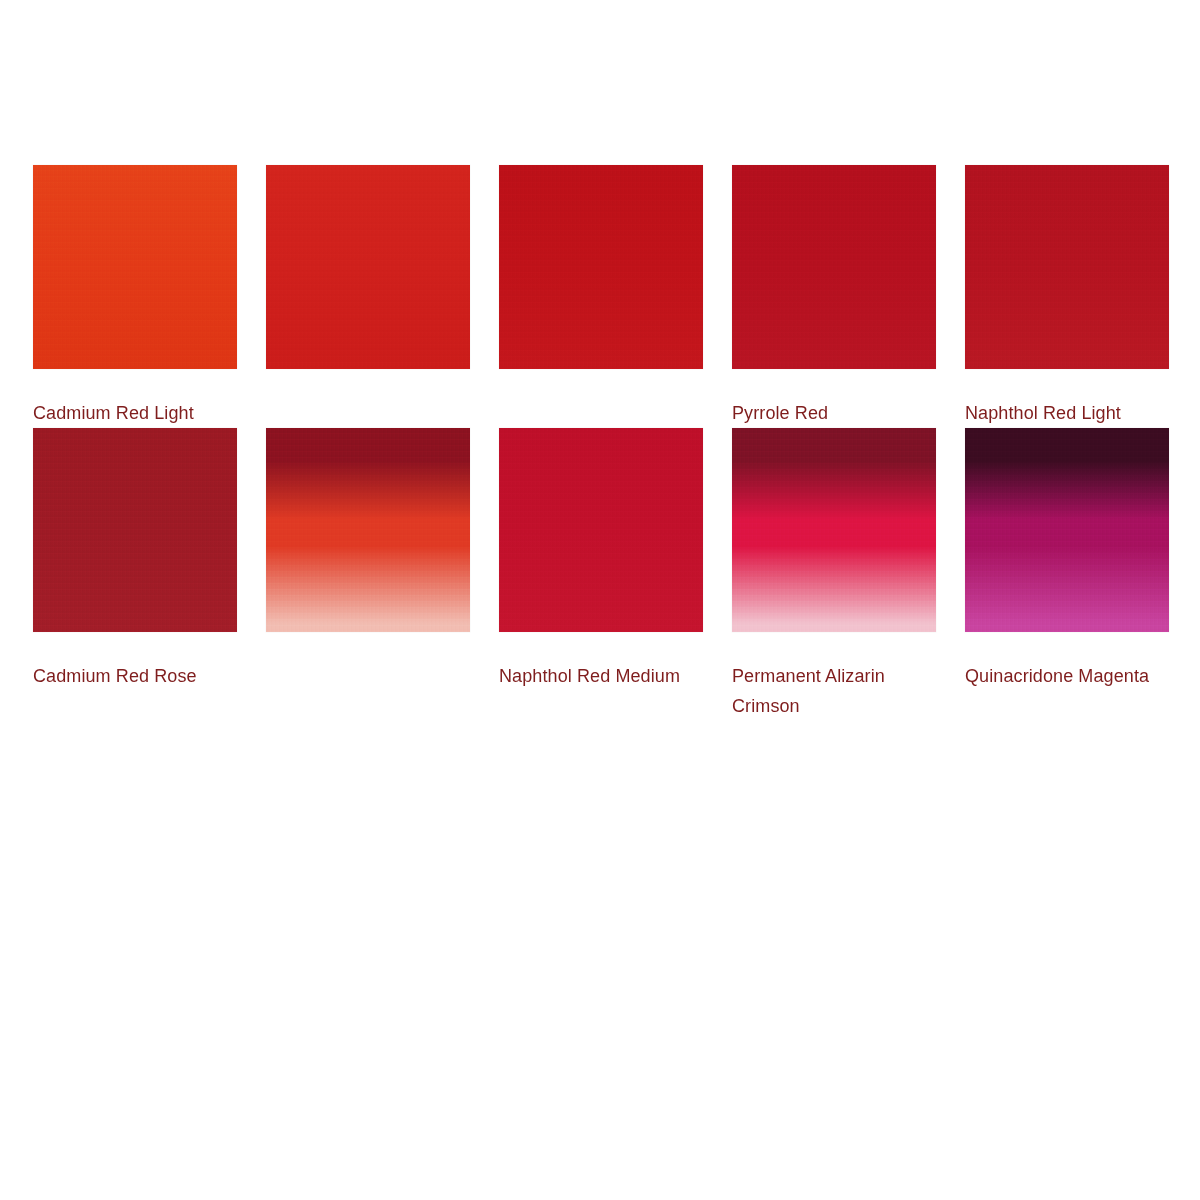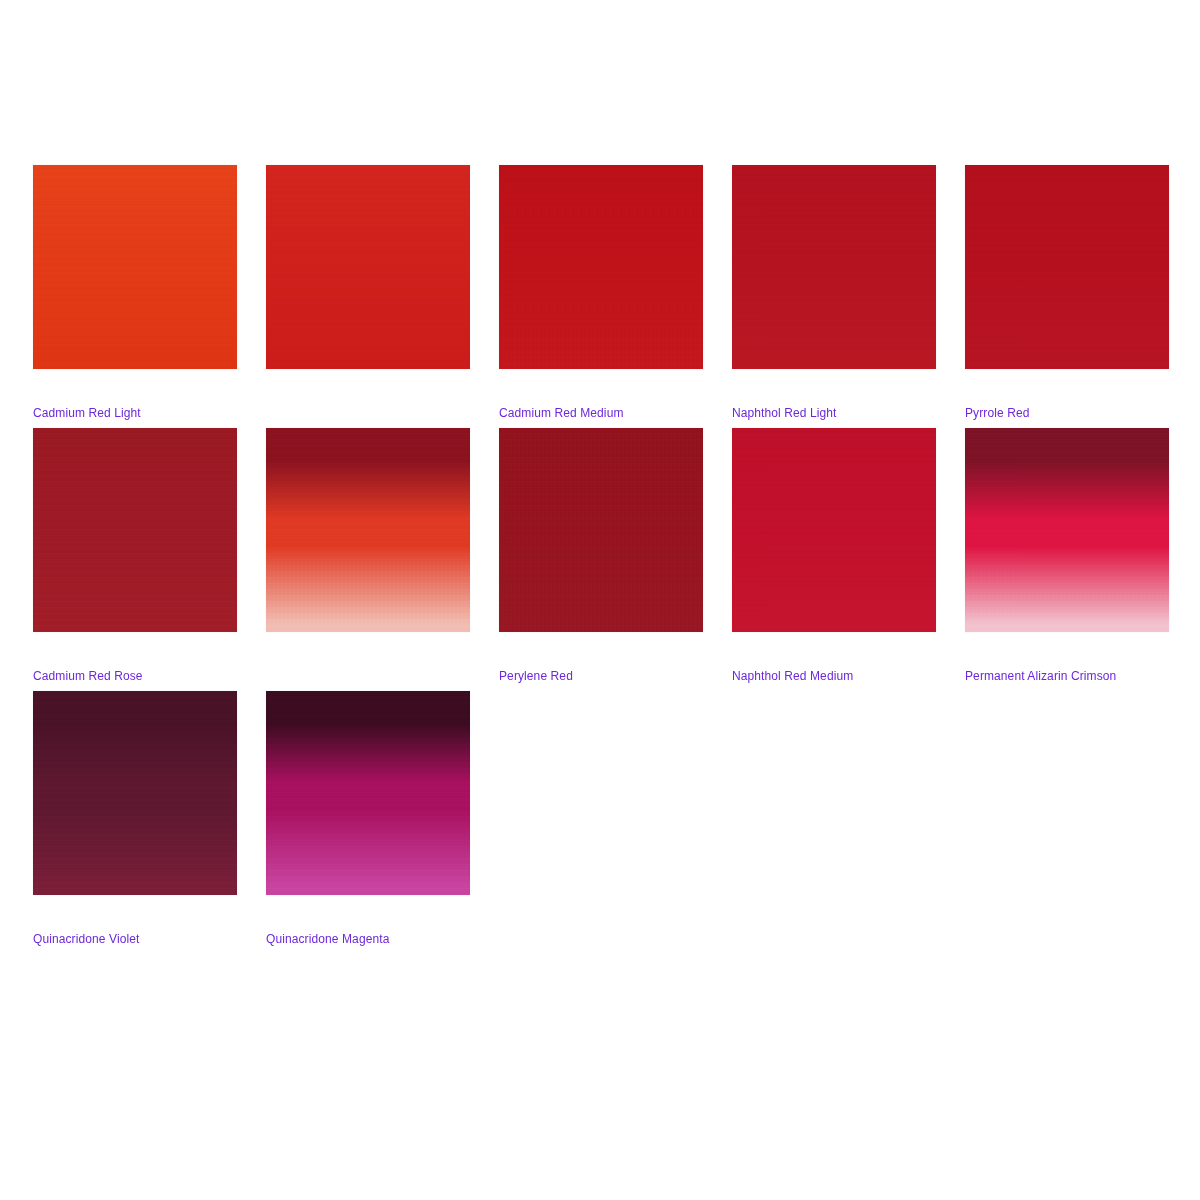--- a/index.html
+++ b/index.html
@@ -73,23 +73,23 @@
         rgba(0,0,0,0.025) 3px,
         rgba(0,0,0,0.0) 3px,
         rgba(0,0,0,0.0) 6px
       );
     mix-blend-mode: overlay;
     opacity: 0.55;
   }
 
   .swatch-label {
     margin-top: 29px;
-    font-size: 12px;
+    font-size: 18px;
     line-height: 30px;
-    color: #6d28d9;
+    color: #7f1d1d;
     letter-spacing: 0.1px;
     font-weight: 400;
     white-space: pre-line;
     max-width: 200px;
   }
 
   .row-3 .swatch-label { }
 </style>
 </head>
 <body>
@@ -98,51 +98,42 @@
   <div class="swatch-grid" id="swatch-grid">
       <div class="swatch-cell row-1">
         <div class="swatch-chip" style="background: linear-gradient(rgb(230, 66, 25) 0%, rgb(227, 58, 23) 50%, rgb(222, 53, 20) 100%);"></div>
         <div class="swatch-label">Cadmium Red Light</div>
       </div>
       <div class="swatch-cell row-1">
         <div class="swatch-chip" style="background: linear-gradient(rgb(211, 36, 29) 0%, rgb(208, 32, 28) 50%, rgb(203, 28, 26) 100%);"></div>
       </div>
       <div class="swatch-cell row-1">
         <div class="swatch-chip" style="background: linear-gradient(rgb(188, 16, 24) 0%, rgb(192, 18, 25) 50%, rgb(196, 22, 28) 100%);"></div>
-        <div class="swatch-label">Cadmium Red Medium</div>
+      </div>
+      <div class="swatch-cell row-1">
+        <div class="swatch-chip" style="background: linear-gradient(rgb(180, 15, 29) 0%, rgb(182, 16, 31) 50%, rgb(184, 20, 35) 100%);"></div>
+        <div class="swatch-label">Pyrrole Red</div>
       </div>
       <div class="swatch-cell row-1">
         <div class="swatch-chip" style="background: linear-gradient(rgb(178, 18, 31) 0%, rgb(181, 19, 32) 50%, rgb(185, 24, 35) 100%);"></div>
         <div class="swatch-label">Naphthol Red Light</div>
-      </div>
-      <div class="swatch-cell row-1">
-        <div class="swatch-chip" style="background: linear-gradient(rgb(180, 15, 29) 0%, rgb(182, 16, 31) 50%, rgb(184, 20, 35) 100%);"></div>
-        <div class="swatch-label">Pyrrole Red</div>
       </div>
       <div class="swatch-cell row-2">
         <div class="swatch-chip" style="background: linear-gradient(rgb(155, 25, 35) 0%, rgb(158, 26, 37) 50%, rgb(162, 29, 40) 100%);"></div>
         <div class="swatch-label">Cadmium Red Rose</div>
       </div>
       <div class="swatch-cell row-2">
         <div class="swatch-chip" style="background: linear-gradient(rgb(140, 18, 32) 0%, rgb(140, 18, 32) 16%, rgb(224, 58, 36) 45%, rgb(224, 58, 36) 58%, rgb(242, 189, 178) 96%, rgb(242, 189, 178) 100%);"></div>
-      </div>
-      <div class="swatch-cell row-2">
-        <div class="swatch-chip" style="background: linear-gradient(rgb(147, 18, 30) 0%, rgb(150, 19, 31) 50%, rgb(153, 22, 35) 100%);"></div>
-        <div class="swatch-label">Perylene Red</div>
       </div>
       <div class="swatch-cell row-2">
         <div class="swatch-chip" style="background: linear-gradient(rgb(190, 15, 41) 0%, rgb(194, 16, 43) 50%, rgb(197, 20, 46) 100%);"></div>
         <div class="swatch-label">Naphthol Red Medium</div>
       </div>
       <div class="swatch-cell row-3">
         <div class="swatch-chip" style="background: linear-gradient(rgb(126, 18, 38) 0%, rgb(126, 18, 38) 16%, rgb(222, 20, 67) 45%, rgb(222, 20, 67) 58%, rgb(242, 194, 206) 96%, rgb(242, 194, 206) 100%);"></div>
         <div class="swatch-label">Permanent Alizarin Crimson</div>
       </div>
       <div class="swatch-cell row-3">
-        <div class="swatch-chip" style="background: linear-gradient(rgb(74, 18, 39) 0%, rgb(74, 18, 39) 16%, rgb(94, 24, 48) 45%, rgb(94, 24, 48) 58%, rgb(122, 30, 56) 96%, rgb(122, 30, 56) 100%);"></div>
-        <div class="swatch-label">Quinacridone Violet</div>
-      </div>
-      <div class="swatch-cell row-3">
         <div class="swatch-chip" style="background: linear-gradient(rgb(60, 12, 33) 0%, rgb(60, 12, 33) 16%, rgb(168, 17, 95) 45%, rgb(168, 17, 95) 58%, rgb(201, 68, 160) 96%, rgb(201, 68, 160) 100%);"></div>
         <div class="swatch-label">Quinacridone Magenta</div>
       </div>
     </div>
 </div>
 
 </body></html>

